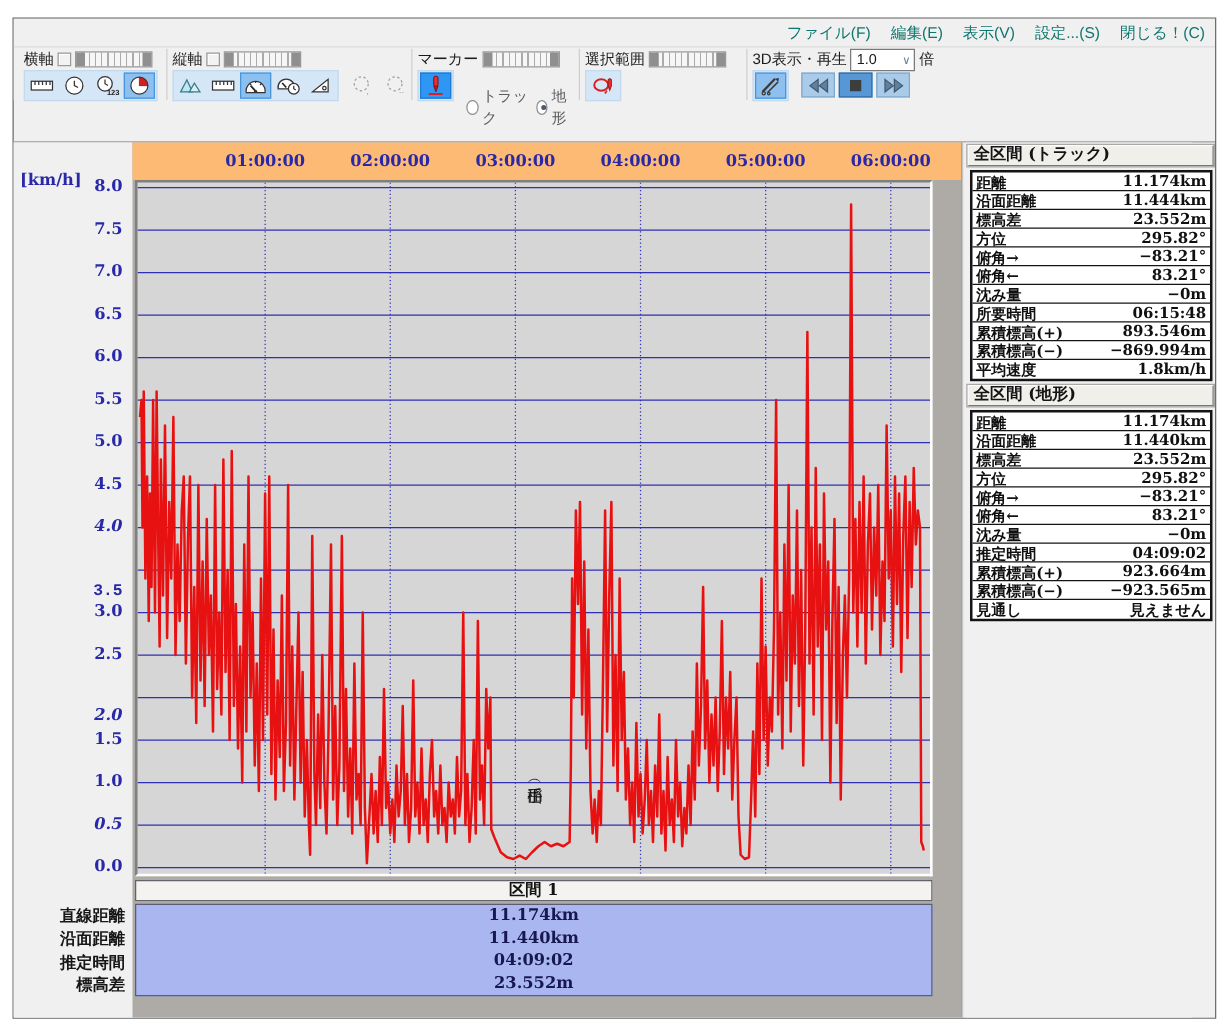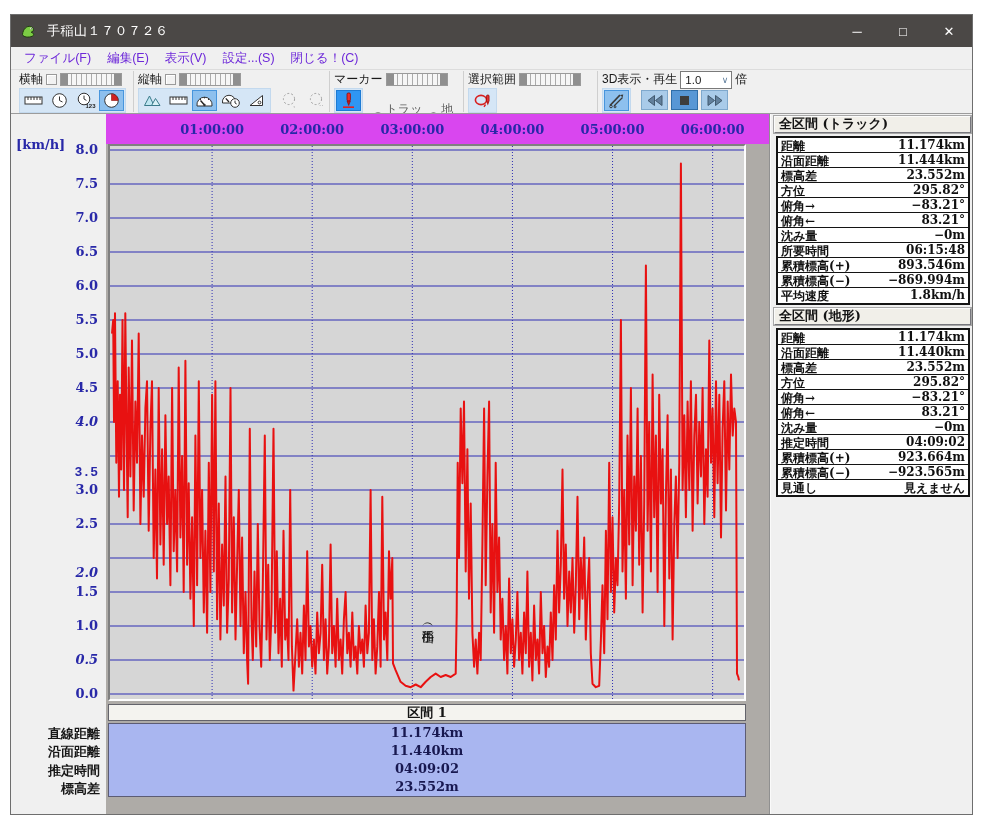--- a/index.html
+++ b/index.html
@@ -7,21 +7,21 @@
   #window { position:absolute; left:10px; top:14px; width:963px; height:801px; background:#f0f0f0; border:1px solid #6e6e6e; }
 
   
   .titlebar { position:relative; height:32px; background:#4b4846; color:#fff; display:flex; align-items:center; }
   .app-icon { margin-left:9px; width:18px; height:18px; flex:0 0 auto; }
   .title { margin-left:9px; font-size:13px; letter-spacing:0.5px; }
   .controls { margin-left:auto; display:flex; height:100%; }
   .ctl { width:46px; height:100%; display:flex; align-items:center; justify-content:center; font-size:13px; color:#fff; cursor:default; }
 
   
-  .menubar { height:22px; display:flex; align-items:center; padding-left:5px; font-size:12.5px; color:#6d28d9; background:#f0f0f0; }
+  .menubar { height:22px; display:flex; align-items:center; padding-left:5px; font-size:12.5px; color:#0f766e; background:#f0f0f0;justify-content:flex-end; }
   .menu-item { padding:2px 8px; }
 
   
   .toolbar { position:relative; height:43px; background:#f0f0f0; border-top:1px solid #dcdcdc; }
   .tgroup { position:absolute; top:1px; height:41px; }
   .tgroup + .tgroup { border-left:1px solid #cfcfcf; }
   .trow1 { position:absolute; top:1px; left:4px; height:15px; display:flex; align-items:center; gap:3px; font-size:12px; color:#1a1a1a; white-space:nowrap; }
   .trow2 { position:absolute; top:17px; left:4px; height:24px; display:flex; align-items:center; gap:4px; }
   .minibtn { width:11px; height:11px; background:#f2f2f2; border:1px solid #9a9a9a; box-shadow:inset 1px 1px 0 #fff; }
   .slider { height:13px; border:1px solid #9a9a9a; background:repeating-linear-gradient(90deg,#ababab 0 1px,#f6f6f6 1px 5px); position:relative; }
@@ -42,55 +42,40 @@
   .playbtn.selected { background:#5797d5; border:1px solid #2f6ea8; }
 
   
   .content { position:absolute; left:0; right:0; top:98px; bottom:0; border-top:1px solid #9c9c9c; background:#f0f0f0; }
   .sidebar { position:absolute; left:0; top:0; width:95px; height:100%; background:#f0f0f0; }
   .unit-label { position:absolute; left:5px; top:23px; font:bold 13px "DejaVu Serif","Liberation Serif",serif; color:#2828a8; }
   .ytick { position:absolute; right:8px; width:40px; text-align:right; font:bold 13px "DejaVu Serif","Liberation Serif",serif; color:#2828a8; height:16px; line-height:16px; }
   .bl-label { position:absolute; right:6px; width:84px; text-align:right; font:bold 13px "DejaVu Serif","Liberation Serif",serif; color:#161616; height:18px; line-height:18px; }
 
   .chartpane { position:absolute; left:95px; top:0; width:663px; height:100%; background:#aeaba7; }
-  .timebar { position:absolute; left:0; top:0; right:0; height:30px; background:#d946ef; }
+  .timebar { position:absolute; left:0; top:0; right:0; height:30px; background:#fdba74; }
   .xtick { position:absolute; top:8px; width:74px; text-align:center; font:bold 13px "DejaVu Serif","Liberation Serif",serif; color:#2828a8; }
   .inset { position:absolute; left:2px; top:30px; width:638px; height:557px; border:2px solid; border-color:#7f7f7f #fdfdfd #fdfdfd #7f7f7f; background:#d6d6d6; }
   .summit { position:absolute; left:313px; top:505px; height:84px; writing-mode:vertical-rl; text-orientation:mixed; font:12px "DejaVu Serif","Liberation Serif",serif; color:#111; letter-spacing:1px; }
   .sec-header { position:absolute; left:2px; top:590px; width:638px; height:17px; background:#f4f3ef; border:1px solid #63636b; text-align:center; font:bold 13px "DejaVu Serif","Liberation Serif",serif; color:#141414; line-height:15px; }
   .sec-values { position:absolute; left:2px; top:609px; width:638px; height:74px; background:#a9b6f0; border:1px solid #5c5c74; text-align:center; padding-top:1px; }
   .sec-values div { height:18px; line-height:18px; font:bold 13px "DejaVu Serif","Liberation Serif",serif; color:#181850; }
 
   .vdivider { position:absolute; left:758px; top:0; width:2px; height:100%; background:#909090; border-right:1px solid #fafafa; }
   .rightpanel { position:absolute; left:761px; right:18px; top:0; height:100%; background:#f0f0f0; }
   .grp-header { position:absolute; left:2px; width:197px; height:17px; background:#f1efe9; border:1px solid; border-color:#fbfbfb #77777d #77777d #fbfbfb; outline:1px solid #a8a8a8; font:bold 13px "DejaVu Serif","Liberation Serif",serif; color:#141414; padding-left:4px; line-height:14px; }
   .stat-table { position:absolute; left:4px; width:194px; border:2px solid #141414; background:#fff; }
   .stat-row { display:flex; justify-content:space-between; height:15px; line-height:14px; padding:0 3px; border-bottom:1px solid #141414; font:bold 12px "DejaVu Serif","Liberation Serif",serif; color:#101010; }
   .stat-row:last-child { border-bottom:none; }
 </style>
 </head>
 <body>
 
 <div id="window">
 
-  <div class="titlebar">
-    <span class="app-icon">
-      <svg viewBox="0 0 18 18" width="18" height="18">
-        <path d="M2.5 12.5 C3 7 7 3.5 10.5 4.5 C14.5 5.6 14.2 9.4 11.2 10.2 C13.6 11 14.6 13 12.4 14.2 C8.5 15.8 3.2 15.2 2.5 12.5 Z" fill="#7ccc44" stroke="#1e3a10" stroke-width="1"></path>
-        <circle cx="11.3" cy="6.6" r="1" fill="#ffffff"></circle>
-        <circle cx="11.5" cy="6.7" r="0.5" fill="#111"></circle>
-      </svg>
-    </span>
-    <span class="title">手稲山１７０７２６</span>
-    <span class="controls">
-      <span class="ctl">─</span>
-      <span class="ctl">□</span>
-      <span class="ctl">✕</span>
-    </span>
-  </div>
 
   <div class="menubar" id="menubar">
       <span class="menu-item">ファイル(F)</span>
       <span class="menu-item">編集(E)</span>
       <span class="menu-item">表示(V)</span>
       <span class="menu-item">設定...(S)</span>
       <span class="menu-item">閉じる！(C)</span>
     </div>
 
   <div class="toolbar">

